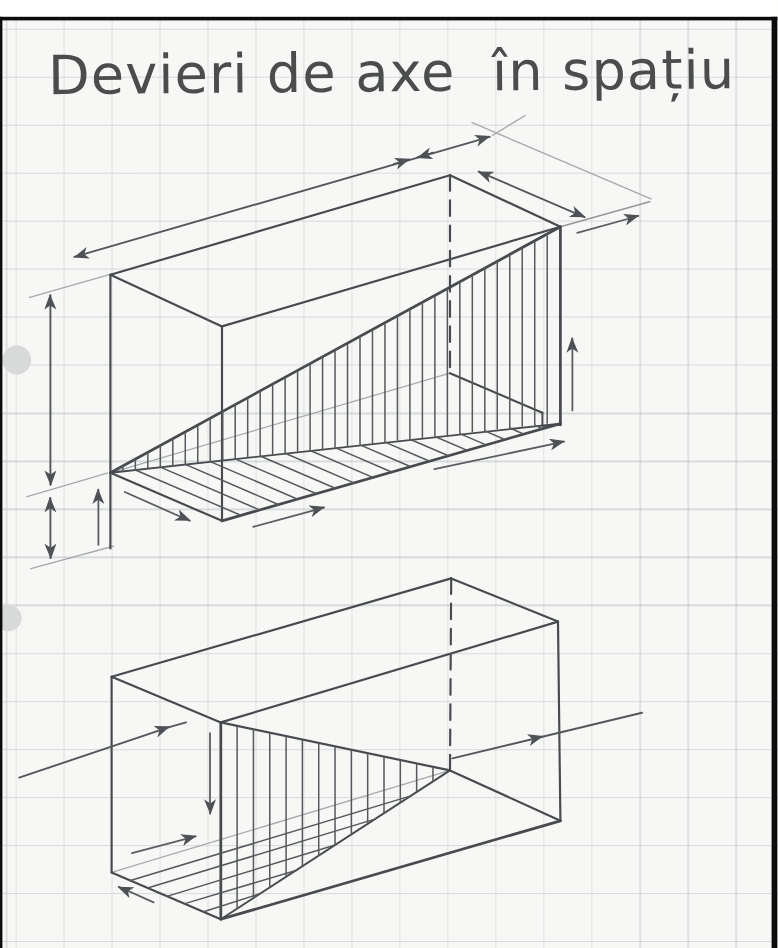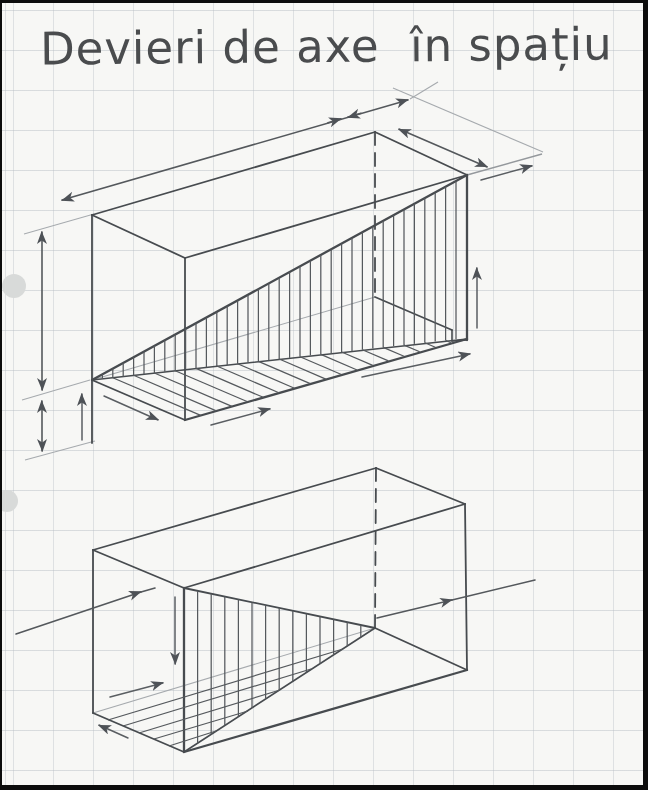--- a/index.html
+++ b/index.html
@@ -2,21 +2,21 @@
 <html style="--paper: #f7f7f5; --grid: #d3d7db; --pencil: #474b4f; --pencil-light: #a6aaae; --title-ink: #4a4c4e; --border: #0c0c0c; --hole: #d8dad9;"><head>
 <meta charset="utf-8">
 <style>
   html,body{margin:0;padding:0;}
   body{width:648px;height:790px;position:relative;overflow:hidden;
        font-family:"DejaVu Sans", sans-serif;background:#fff;}
   .paper{position:absolute;inset:0;background-color:var(--paper,#f7f7f5);
     background-image:
       repeating-linear-gradient(to bottom, rgba(178,185,192,.45) 0 1px, transparent 1px 40px),
       repeating-linear-gradient(to right,  rgba(178,185,192,.36) 0 1px, transparent 1px 40px);
-    background-position:0 10px, 13px 0;}
+    background-position:0 10px, 13px 0;margin-top:14px;}
   .border{position:absolute;background:var(--border,#0c0c0c);z-index:5;}
   .border.top{left:0;top:0;width:648px;height:3px;}
   .border.bottom{left:0;top:785px;width:648px;height:5px;}
   .border.left{left:0;top:0;width:2px;height:790px;}
   .border.right{left:643px;top:0;width:5px;height:790px;}
   .hole{position:absolute;border-radius:50%;background:var(--hole,#d8dad9);z-index:1;}
   .hole.h1{left:2px;top:274px;width:24px;height:24px;}
   .hole.h2{left:-4px;top:490px;width:22px;height:22px;}
   .title{position:absolute;left:40px;top:20px;z-index:2;white-space:pre;
     font-size:45px;color:var(--title-ink,#4a4c4e);letter-spacing:1px;

